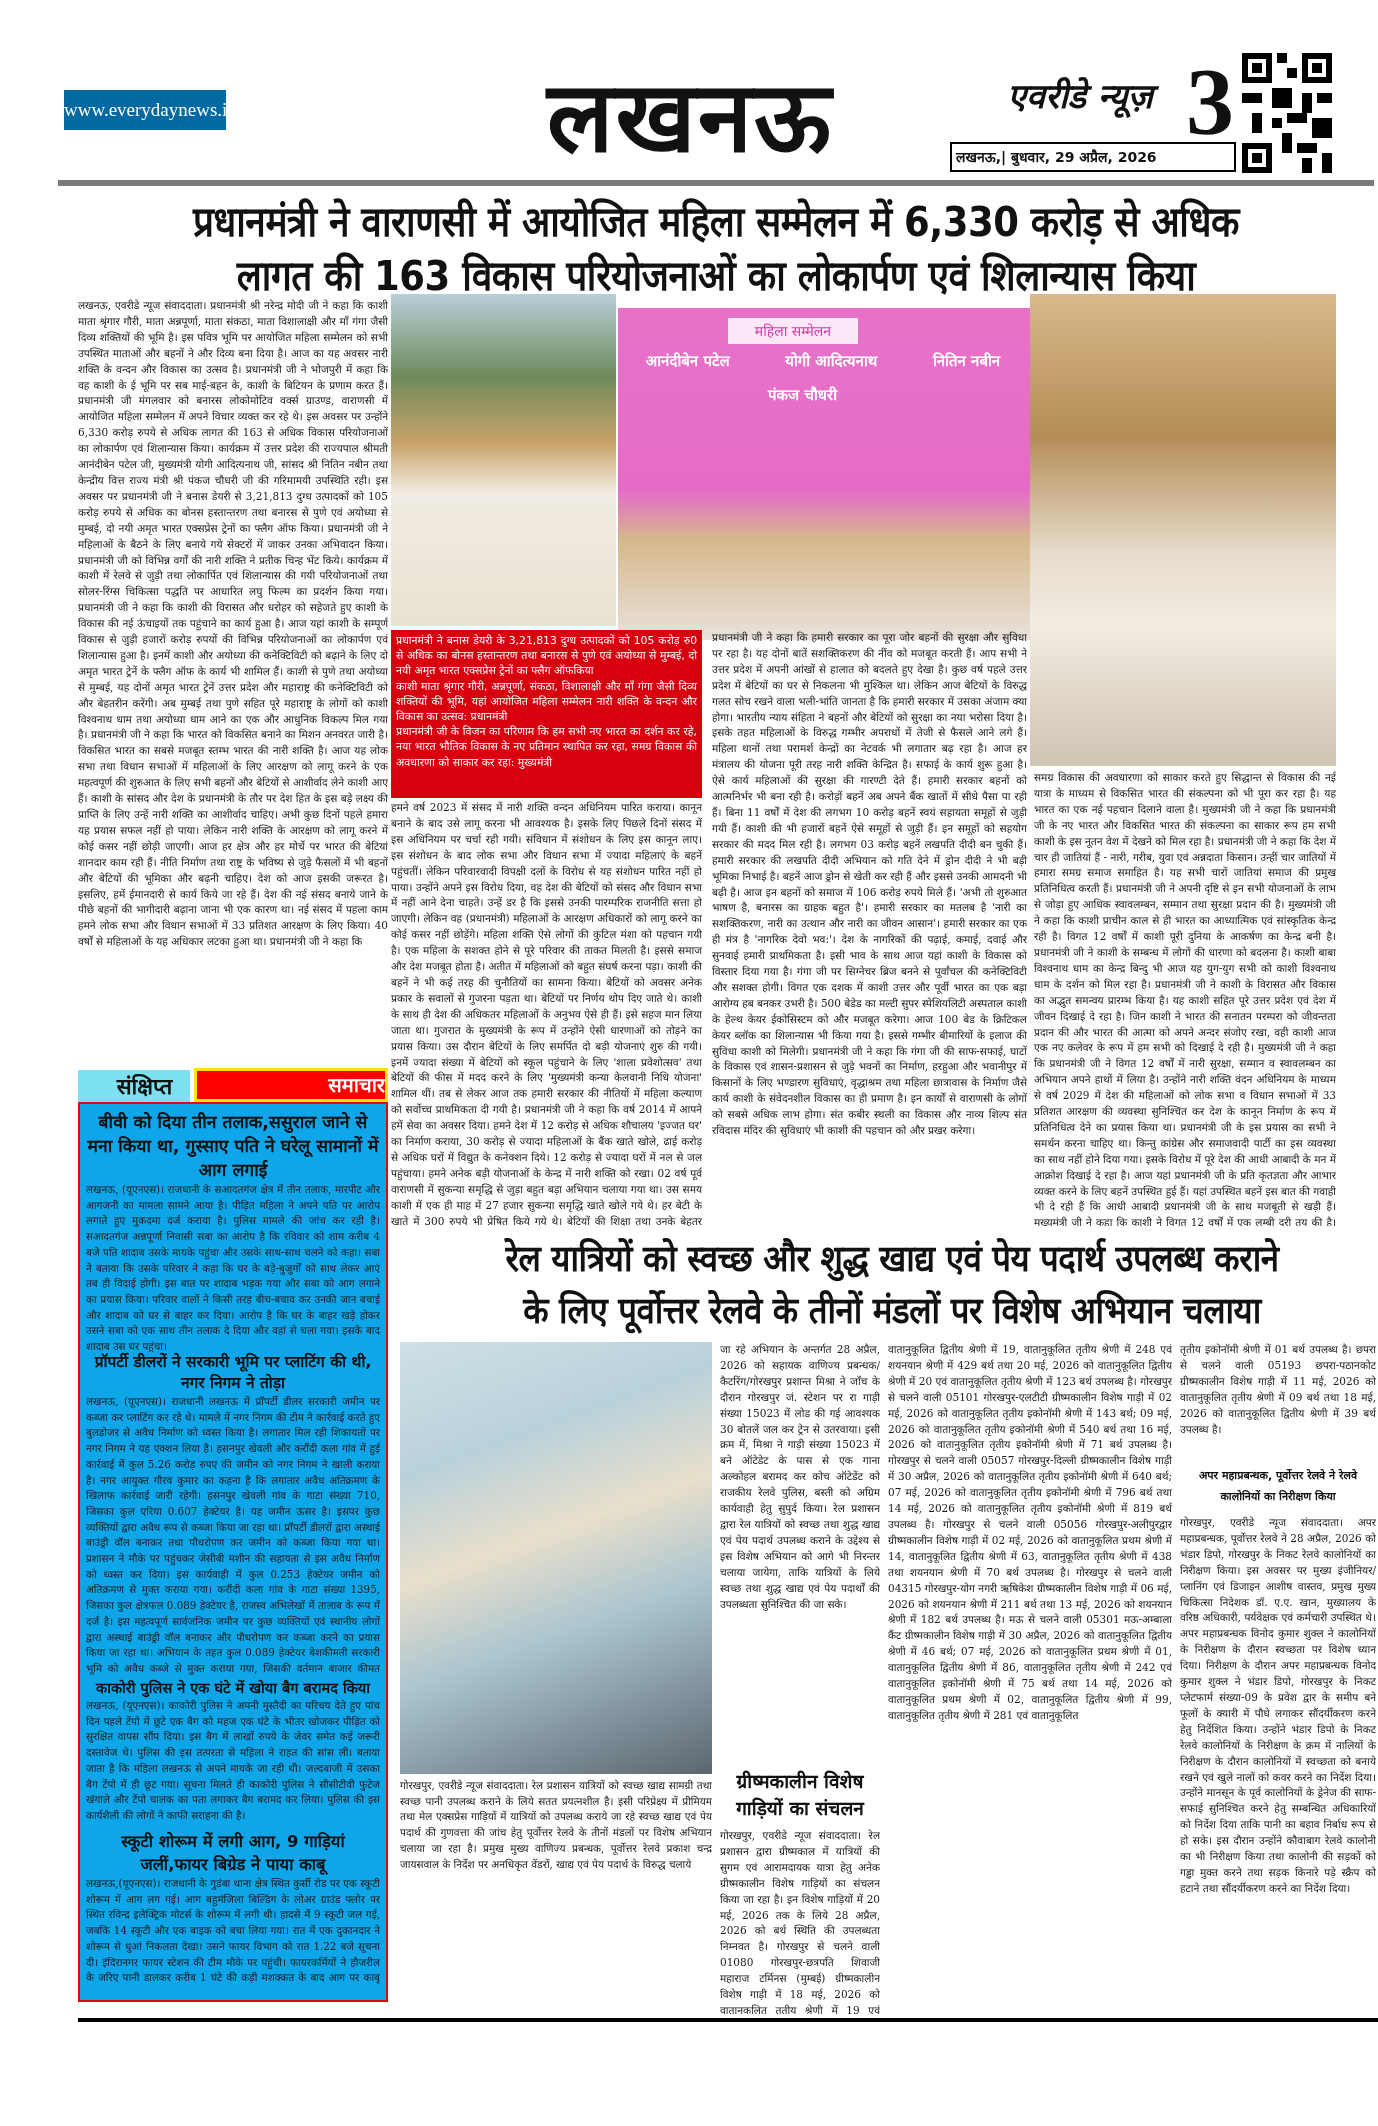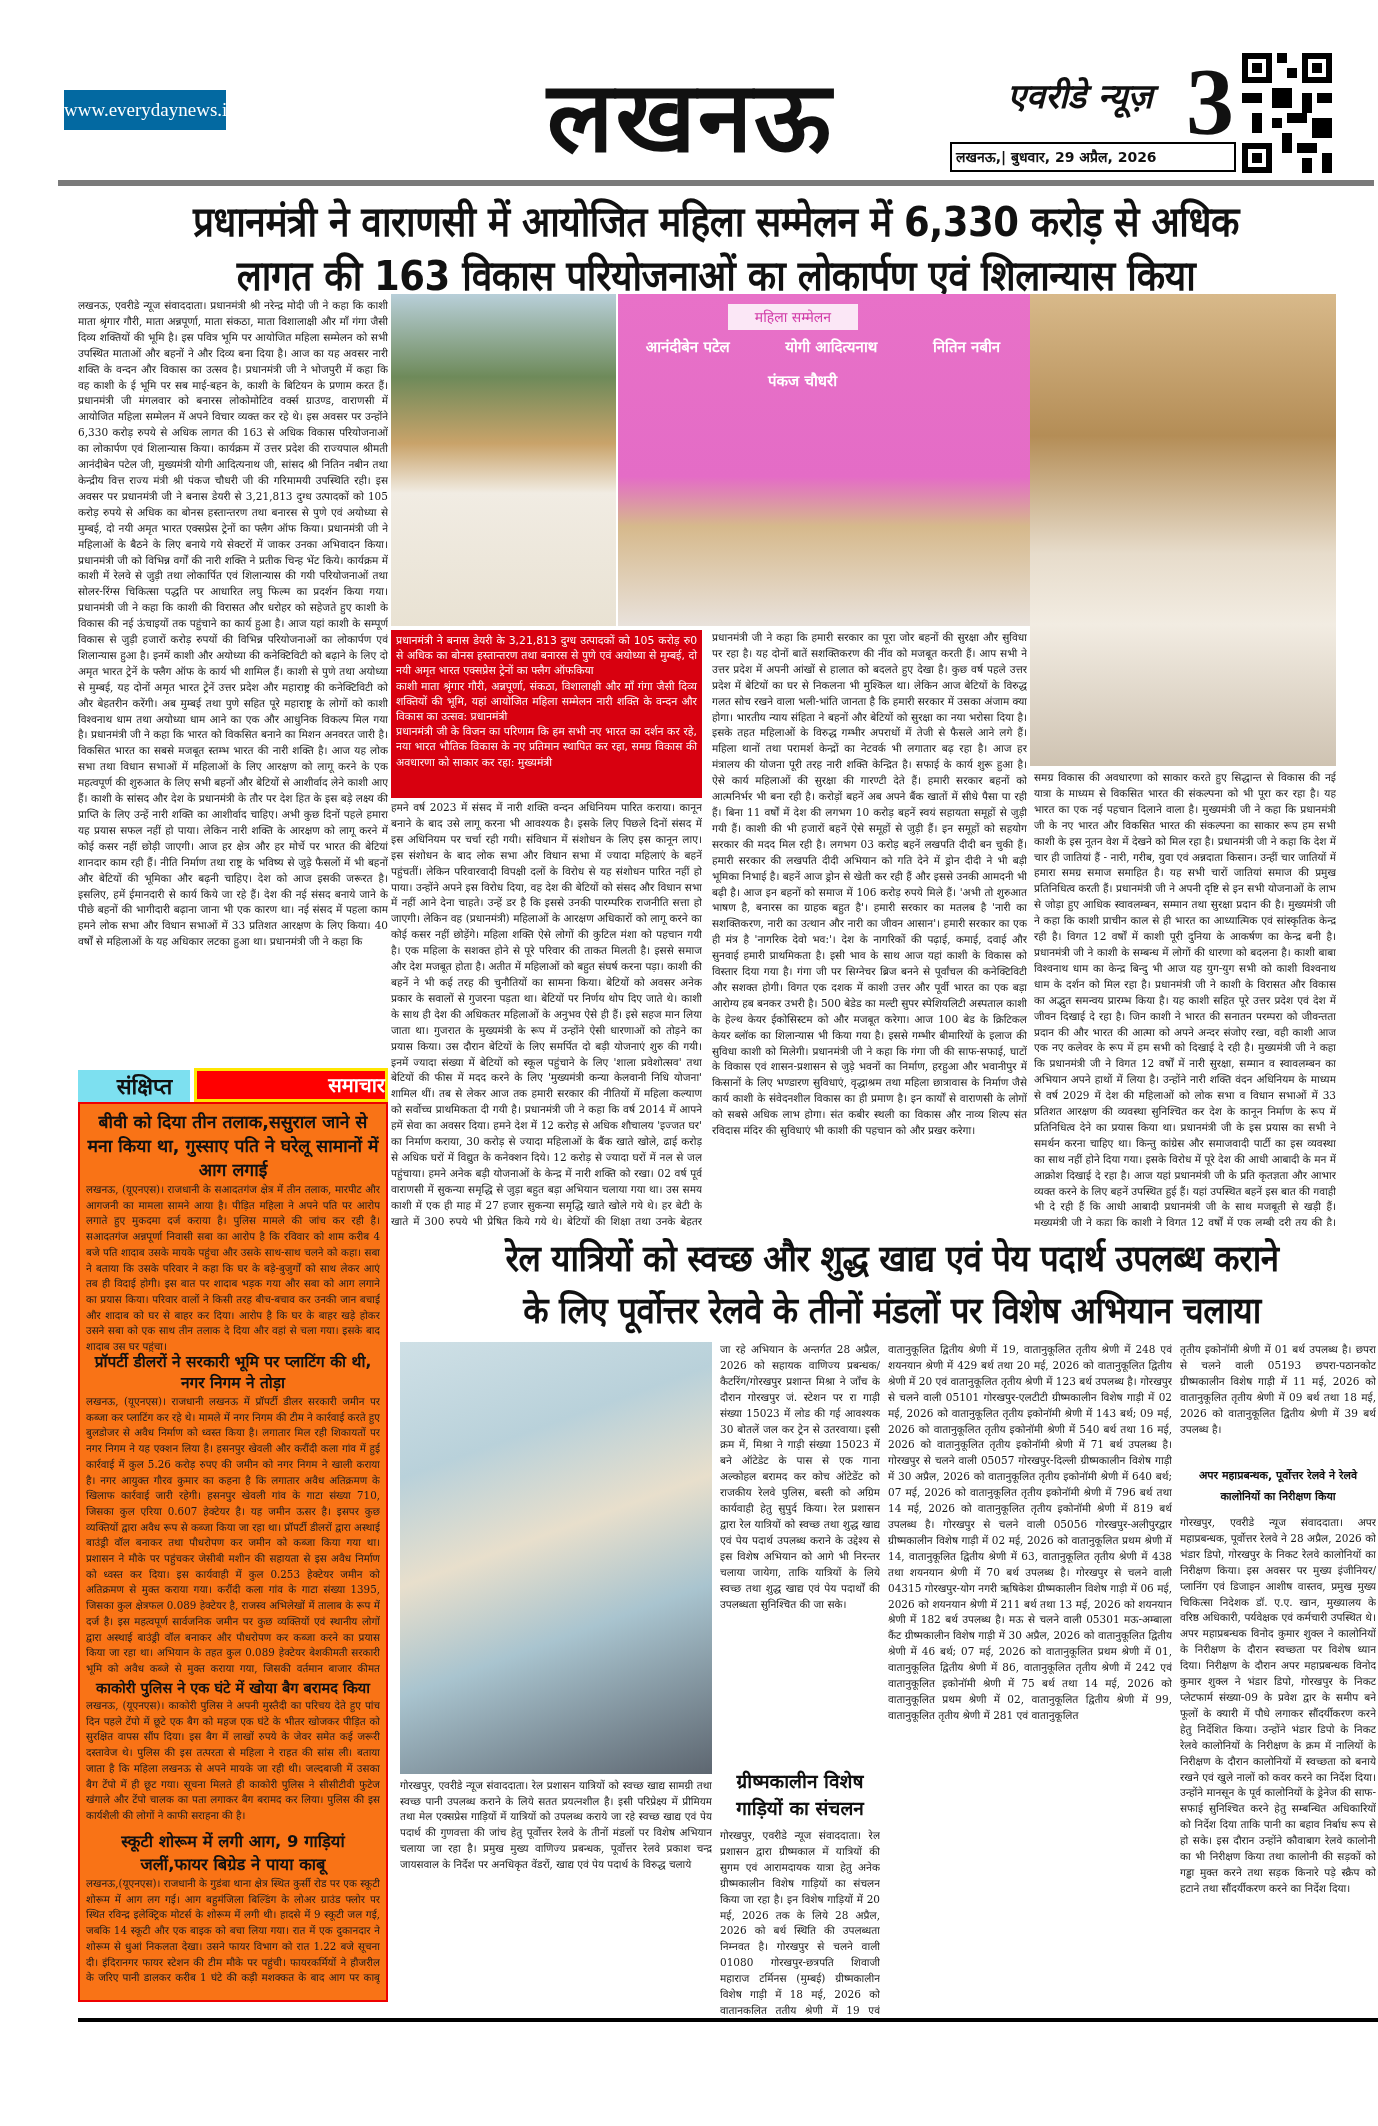--- a/index.html
+++ b/index.html
@@ -18,36 +18,36 @@
   .dateline { left: 950px; top: 142px; width: 286px; height: 30px; border: 2px solid #000;
     font-family: "DejaVu Sans", sans-serif; font-size: 14px; font-weight: bold; line-height: 26px; padding-left: 4px; }
   .rule { left: 58px; top: 180px; width: 1316px; height: 6px; background: #7a7a7a; }
   .headline { left: 58px; top: 196px; width: 1316px; font-family: "DejaVu Sans", sans-serif; font-weight: 900;
     font-size: 37px; line-height: 48px; text-align: center; letter-spacing: -0.5px; transform: scaleY(1.12); transform-origin: top; }
   .col { font-size: 10.5px; line-height: 15.9px; text-align: justify; color: #1a1a1a; overflow: hidden; }
   .col p { margin: 0; }
   .photo { overflow: hidden; }
   .photo-a { left: 391px; top: 294px; width: 225px; height: 332px;
     background: linear-gradient(180deg, #b8cfd9 0%, #6e8a5a 25%, #c9a36a 45%, #f1ece3 60%, #e9e2d3 100%); }
-  .photo-b { left: 618px; top: 294px; width: 478px; height: 332px;
+  .photo-b { left: 618px; top: 308px; width: 478px; height: 332px;
     background: linear-gradient(180deg, #e871c8 0%, #e46cc6 55%, #d6b98c 70%, #e9e2dc 100%); }
   .photo-b .slate { position: absolute; left: 110px; top: 10px; width: 130px; height: 26px; background: #fbe7f6;
     color: #d13ca8; font-family: "DejaVu Sans", sans-serif; font-size: 14px; text-align: center; line-height: 26px; }
   .photo-b .names { position: absolute; left: 0; top: 42px; width: 410px; display: flex; justify-content: space-around;
     color: #fff; font-family: "DejaVu Sans", sans-serif; font-weight: bold; font-size: 15px; }
   .photo-b .name4 { position: absolute; left: 150px; top: 76px; color:#fff; font-family: "DejaVu Sans", sans-serif; font-weight: bold; font-size: 15px; }
   .photo-c { left: 1030px; top: 294px; width: 306px; height: 472px;
     background: linear-gradient(180deg, #d8b98a 0%, #b48d56 30%, #e7dccb 55%, #f2ece2 70%, #cfc3b2 100%); }
   .red-box { left: 391px; top: 630px; width: 311px; height: 168px; background: #d8000f; color: #fff;
     font-family: "DejaVu Sans", sans-serif; font-size: 10.8px; line-height: 15.2px; padding: 3px 5px; text-align: justify; }
   .sankshipt-bar { left: 78px; top: 1070px; width: 112px; height: 34px; background: #7de0f0; font-family: "DejaVu Sans", sans-serif;
     font-weight: 900; font-size: 22px; line-height: 34px; text-align: center; padding-left: 21px; }
   .samachar-bar { left: 194px; top: 1068px; width: 194px; height: 34px; background: #f00; border: 3px solid #ffe600;
     color: #fff; font-family: "DejaVu Sans", sans-serif; font-weight: bold; font-size: 20px; line-height: 28px; text-align: right; }
-  .brief-box { left: 78px; top: 1102px; width: 310px; height: 900px; border: 2px solid #e00; background: #f97316; padding: 2px 6px; }
+  .brief-box { left: 78px; top: 1102px; width: 310px; height: 900px; border: 2px solid #e00; background: #0ea5e9; padding: 2px 6px; }
   .brief-h { font-family: "DejaVu Sans", sans-serif; font-weight: bold; text-align: center; color: #111; }
   .brief-t { font-size: 10.3px; line-height: 15.7px; text-align: justify; color: #1a1a1a; }
   .rail-headline { left: 408px; top: 1232px; width: 968px; font-family: "DejaVu Sans", sans-serif; font-weight: 900;
     font-size: 33px; line-height: 48px; text-align: center; letter-spacing: -0.5px; transform: scaleY(1.1); transform-origin: top; }
   .photo-d { left: 400px; top: 1342px; width: 312px; height: 432px;
     background: linear-gradient(160deg, #cfe0e6 0%, #b9d1da 25%, #e8dfcc 45%, #a9c4cf 65%, #5d6670 100%); }
   .sub-h { font-family: "DejaVu Sans", sans-serif; font-weight: bold; text-align: center; }
   .bottom-rule { left: 78px; top: 2018px; width: 1300px; height: 4px; background: #000; }
 </style>
 </head>

